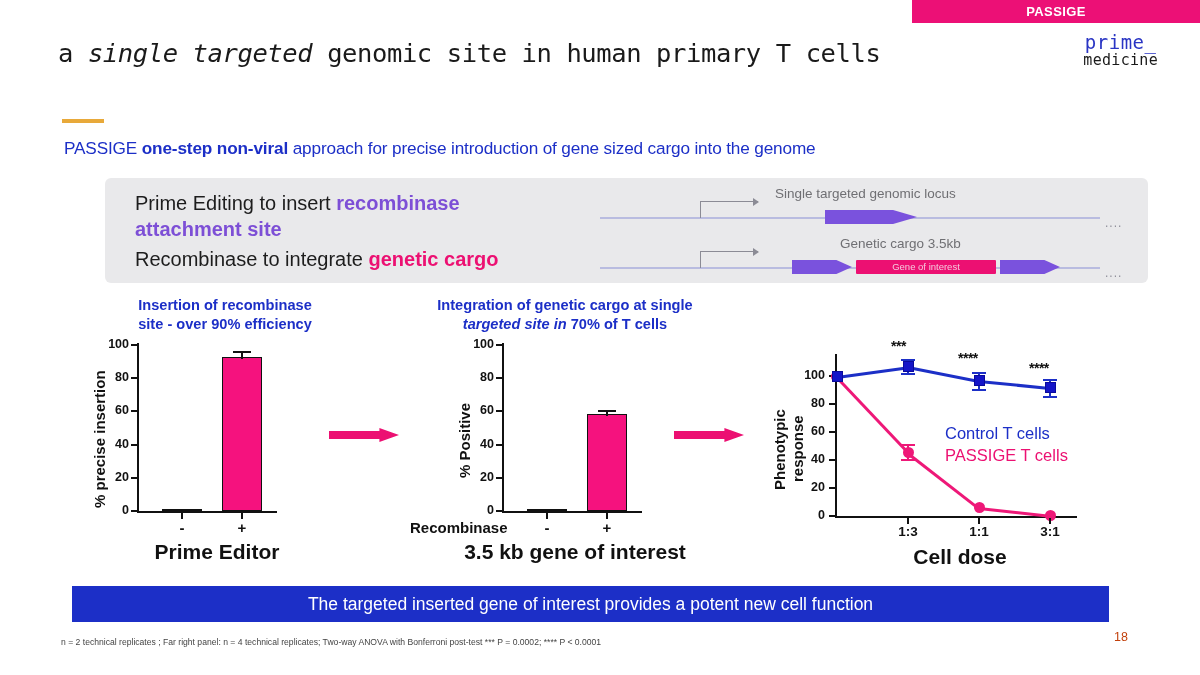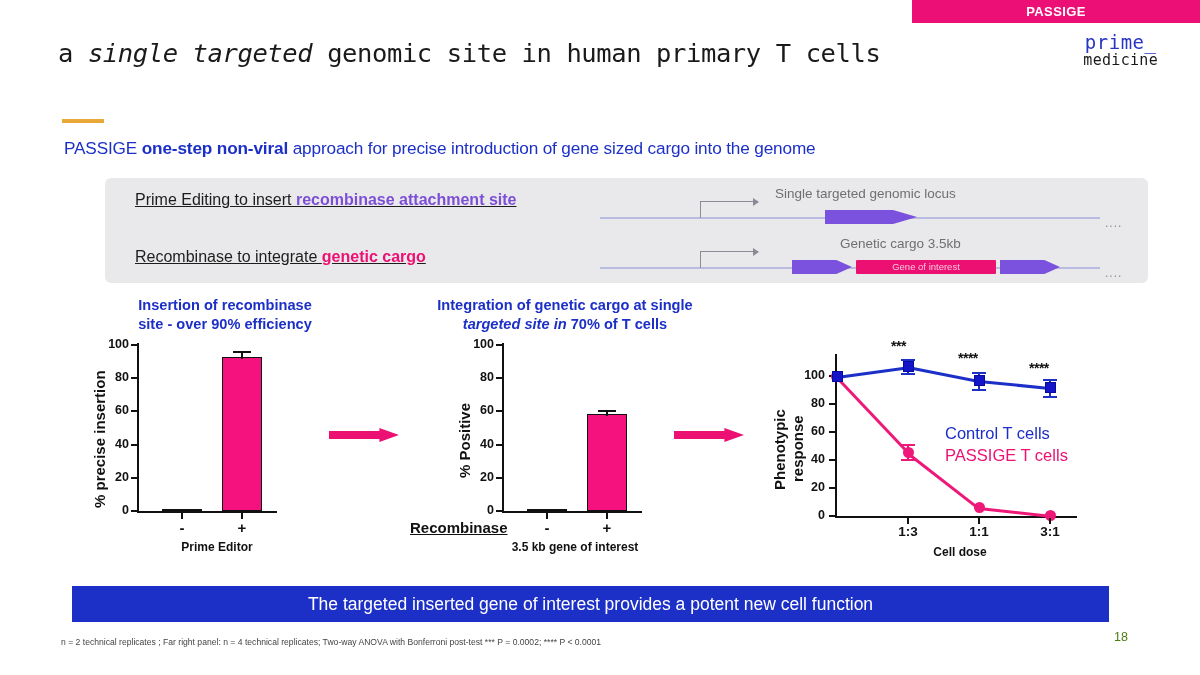--- a/index.html
+++ b/index.html
@@ -36,21 +36,21 @@
     position: absolute; left: 64px; top: 138px; width: 1080px;
     font-size: 17.2px; color: #1c2fc7; letter-spacing: -0.15px;
   }
   .subtitle b { font-weight: bold; }
 
   
   .panel {
     position: absolute; left: 105px; top: 178px; width: 1043px; height: 105px;
     background: #e9e9eb; border-radius: 6px;
   }
-  .panel-line { position: absolute; font-size: 16px; color: #1d1d1d; text-decoration: underline; }
+  .panel-line { position: absolute; font-size: 20px; color: #1d1d1d; }
   .panel-line.a { left: 30px; top: 12px; width: 420px; line-height: 1.3; }
   .panel-line.b { left: 30px; top: 70px; width: 460px; }
   .kw-purple { color: #7d4fd6; font-weight: bold; }
   .kw-pink   { color: #ec1072; font-weight: bold; }
 
   .diag { position: absolute; }
   .diag.top { left: 495px; top: 6px; width: 545px; height: 48px; }
   .diag.bot { left: 495px; top: 56px; width: 545px; height: 48px; }
   .diag-label {
     position: absolute; top: 2px; font-size: 13.5px; color: #6f6f73;
@@ -103,21 +103,21 @@
   }
   .xlab {
     position: absolute; font-size: 15px; font-weight: bold; color: #111;
     text-align: center; white-space: nowrap;
   }
   .ylab {
     position: absolute; font-size: 15px; font-weight: bold; color: #111;
     transform-origin: 0 0; transform: rotate(-90deg); white-space: nowrap;
   }
   .axis-caption {
-    position: absolute; font-size: 12px; font-weight: bold; color: #111;
+    position: absolute; font-size: 21px; font-weight: bold; color: #111;
     text-align: center; white-space: nowrap;
   }
   .bar { position: absolute; background: #f5127e; border: 1.2px solid #111; }
   .errbar { position: absolute; background: #111; width: 1.6px; }
   .errcap { position: absolute; background: #111; height: 1.6px; }
 
   .arrow-big {
     position: absolute; height: 14px; background: #ec1072;
     clip-path: polygon(0 22%, 72% 22%, 72% 0, 100% 50%, 72% 100%, 72% 78%, 0 78%);
   }
@@ -137,21 +137,21 @@
     background: #1c2fc7; color: #fff;
     font-size: 17.5px; display: flex; align-items: center; justify-content: center;
   }
   .footnote {
     position: absolute; left: 61px; top: 636px; width: 900px;
     font-size: 8.6px; color: #444; line-height: 1.55;
   }
   .footnote u { text-decoration: underline; }
   .pageno {
     position: absolute; right: 72px; top: 630px;
-    font-size: 12.5px; color: #4d7c0f;
+    font-size: 12.5px; color: #c2410c;
   }
 </style>
 </head>
 <body>
 
 <div class="header-bar">
   <span>PASSIGE</span>
 </div>
 
 <div class="logo">
@@ -259,21 +259,21 @@
 
   <div class="bar" style="left:67px; top:179px; width:40px; height:2px;"></div>
   <div class="bar" style="left:127px; top:84px; width:40px; height:97px;"></div>
   <div class="errbar" style="left:146px; top:80px; height:6px;"></div>
   <div class="errcap" style="left:138px; top:80px; width:18px;"></div>
 
   <div class="tick-x" style="left:86px; top:183px;"></div>
   <div class="tick-x" style="left:146px; top:183px;"></div>
   <div class="xlab" style="left:67px; top:189px; width:40px;">-</div>
   <div class="xlab" style="left:127px; top:189px; width:40px;">+</div>
-  <div class="xlab" style="left:-50px; top:189px; width:110px; text-align:left;text-decoration:underline;">Recombinase</div>
+  <div class="xlab" style="left:-50px; top:189px; width:110px; text-align:left;">Recombinase</div>
   <div class="axis-caption" style="left:-10px; top:210px; width:250px;">3.5 kb gene of interest</div>
 </div>
 
 <div class="arrow-big" style="left:674px; top:428px; width:70px;"></div>
 
 <div class="chart-title" style="left:795px; top:296px; width:310px;">
 </div>
 
 <div class="chart" style="left:775px; top:330px; width:340px; height:230px;">
 

